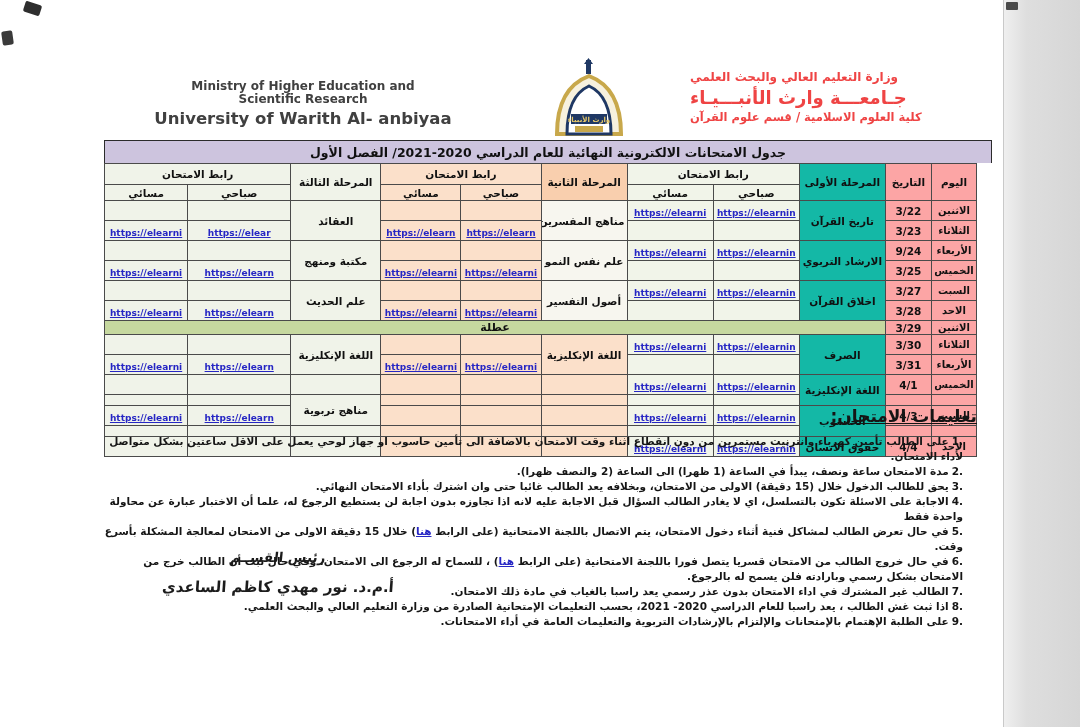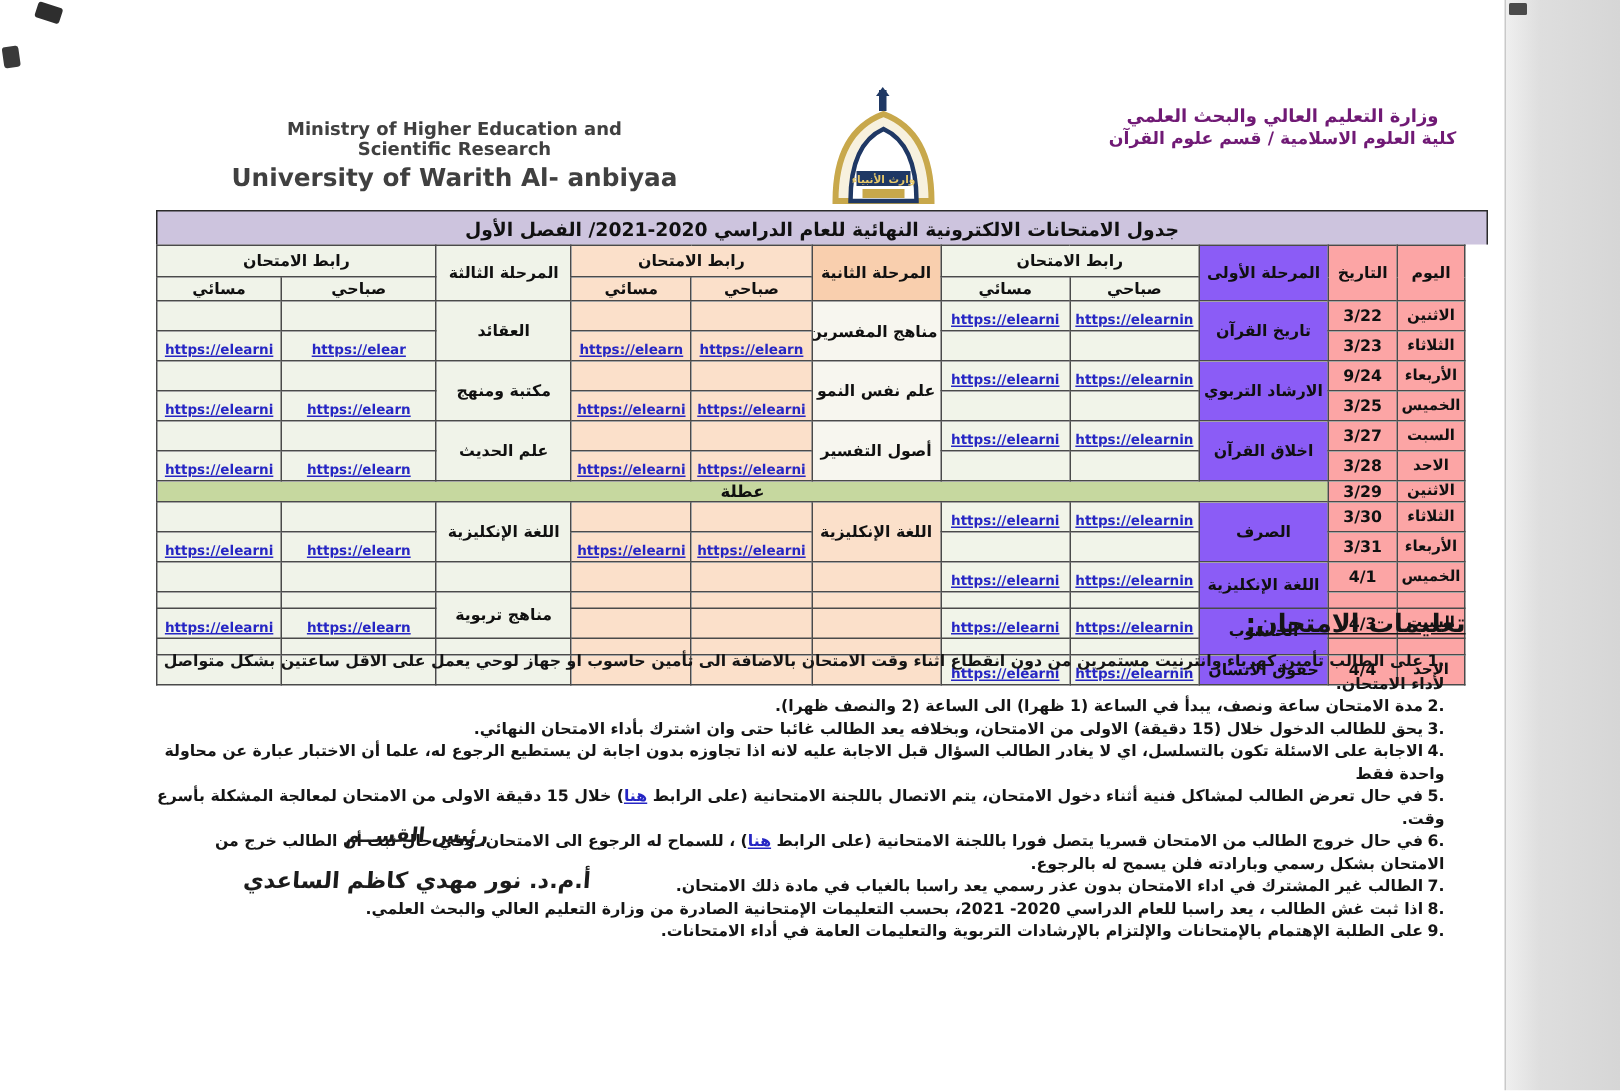--- a/index.html
+++ b/index.html
@@ -9,21 +9,21 @@
   .scan-strip{position:absolute;top:0;right:0;width:76px;height:727px;
       background:linear-gradient(90deg,#efefef 0%,#dedede 30%,#d6d6d6 100%);border-left:1px solid #c9c9c9}
   .mark-a{position:absolute;left:24px;top:3px;width:17px;height:11px;background:#2e2e2e;border-radius:2px;transform:rotate(18deg)}
   .mark-b{position:absolute;left:2px;top:31px;width:11px;height:14px;background:#3a3a3a;border-radius:2px;transform:rotate(-8deg)}
   .mark-c{position:absolute;right:62px;top:2px;width:12px;height:8px;background:#4a4a4a;border-radius:1px}
 
   
   .hdr-en{position:absolute;left:118px;top:80px;width:370px;text-align:center;color:#404040;font-weight:bold}
   .hdr-en .l1,.hdr-en .l2{font-size:12px;line-height:13px}
   .hdr-en .l3{font-size:16.5px;line-height:20px;margin-top:3px}
-  .hdr-ar{position:absolute;left:690px;top:70px;width:330px;text-align:center;color:#701a75;direction:rtl;font-weight:bold}
+  .hdr-ar{position:absolute;left:690px;top:70px;width:330px;text-align:left;color:#ef4444;direction:rtl;font-weight:bold}
   .hdr-ar .l1{font-size:12px;line-height:15px}
   .hdr-ar .l2{font-size:18px;line-height:25px;letter-spacing:1px}
   .hdr-ar .l3{font-size:11.5px;line-height:15px}
   .logo{position:absolute;left:537px;top:58px;width:104px;height:80px}
 
   
   .sheet{position:absolute;left:104px;top:140px;width:888px}
   .tbl-title{background:#cdc4de;border:1.5px solid #2b2b2b;border-bottom:none;height:22px;
       display:flex;align-items:center;justify-content:center;direction:rtl;
       font-size:12.5px;font-weight:bold;color:#101010}
@@ -31,21 +31,21 @@
   table.exam th,table.exam td{border:1px solid #4a4a4a;padding:0 2px;overflow:hidden;white-space:nowrap;text-align:center;vertical-align:middle}
   table.exam{border:1.5px solid #222}
   th{font-size:10.5px;color:#101010}
   tr.h1{height:21px} tr.h2{height:16px}
   td.day{font-size:10px} td.date{font-size:10.5px}
   td.subjcell{font-size:10.5px;color:#101010}
   .lnk{color:#2626c4;text-decoration:underline;font-size:9px;font-weight:bold;direction:ltr;unicode-bidi:isolate;display:inline-block;max-width:100%}
   .bg-peach{background:#fca5a5}
   .bg-peachh{background:#f9cfae}
   .bg-pl{background:#fbe0ca}
-  .bg-s1s{background:#8b5cf6}
+  .bg-s1s{background:#14b8a6}
   .bg-s1l{background:#f1f4e9}
   .bg-s2s{background:#f7f6ef}
   .bg-s3{background:#f0f3e9}
   td.holiday{background:#c6d89f;font-size:11px;color:#101010}
   tr.r1{height:18px} tr.r2{height:15px} tr.r3,tr.r4,tr.r5,tr.r6,tr.r7,tr.r9{height:13px}
   tr.r8,tr.r10{height:13px} tr.r11,tr.r13{height:11px} tr.r12{height:17px} tr.r14{height:15px}
 
   
   .notes{position:absolute;left:104px;top:406px;width:873px;direction:rtl;font-weight:bold;color:#151515}
   .notes-head{font-size:17px;text-decoration:underline;margin-bottom:8px}
@@ -80,20 +80,21 @@
     <path d="M20 76 Q20 30 52 18 Q84 30 84 76 Z" fill="#f7f1de" stroke="#c8a84b" stroke-width="4"></path>
     <path d="M30 76 Q30 38 52 28 Q74 38 74 76 Z" fill="#ffffff" stroke="#1f3864" stroke-width="3"></path>
     <rect x="34" y="56" width="36" height="10" fill="#1f3864"></rect>
     <text x="52" y="64" font-size="7" fill="#e8c96a" text-anchor="middle" font-family="DejaVu Sans, sans-serif" font-weight="bold">وارث الأنبياء</text>
     <rect x="38" y="68" width="28" height="6" fill="#c8a84b"></rect>
   </svg>
 </div>
 
 <div class="hdr-ar">
   <div class="l1">وزارة التعليم العالي والبحث العلمي</div>
+  <div class="l2">جـامعـــة وارث الأنبـــيـاء</div>
   <div class="l3">كلية العلوم الاسلامية / قسم علوم القرآن</div>
 </div>
 
 <div class="sheet">
   <div class="tbl-title">جدول الامتحانات الالكترونية النهائية للعام الدراسي 2020-2021/ الفصل الأول</div>
   <table class="exam">
     <colgroup>
       <col style="width:45px">
         <col style="width:46px">
       <col style="width:86px">

